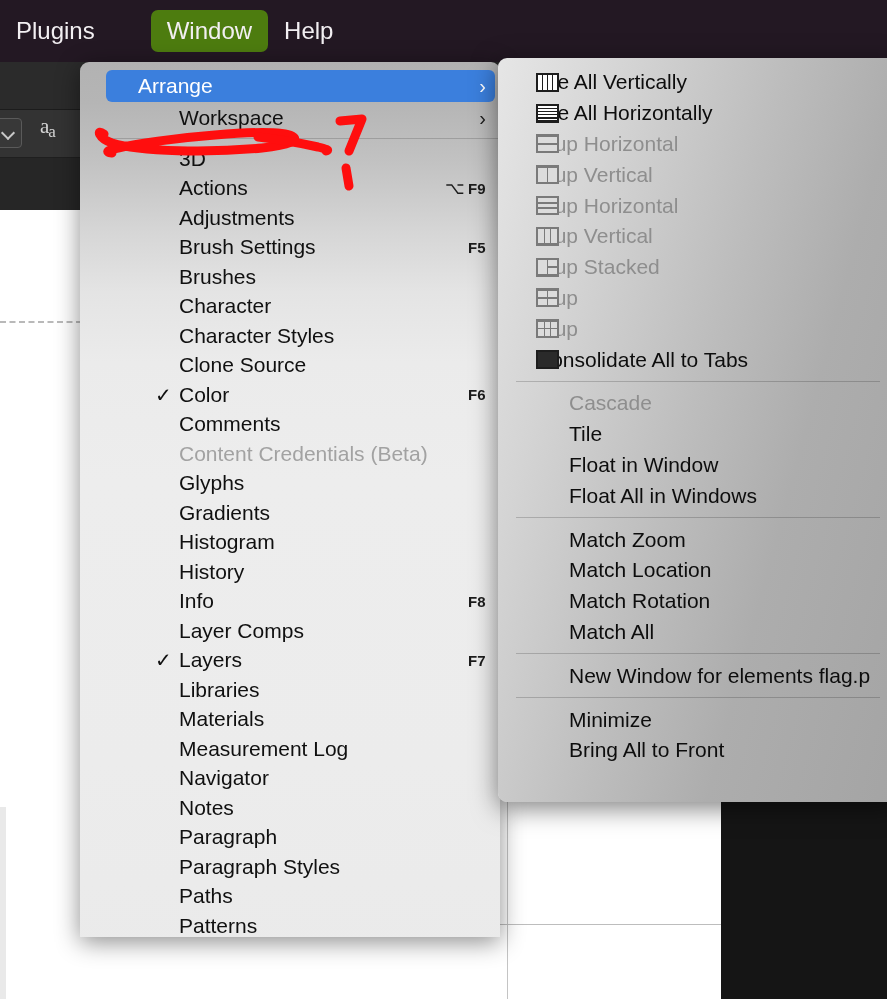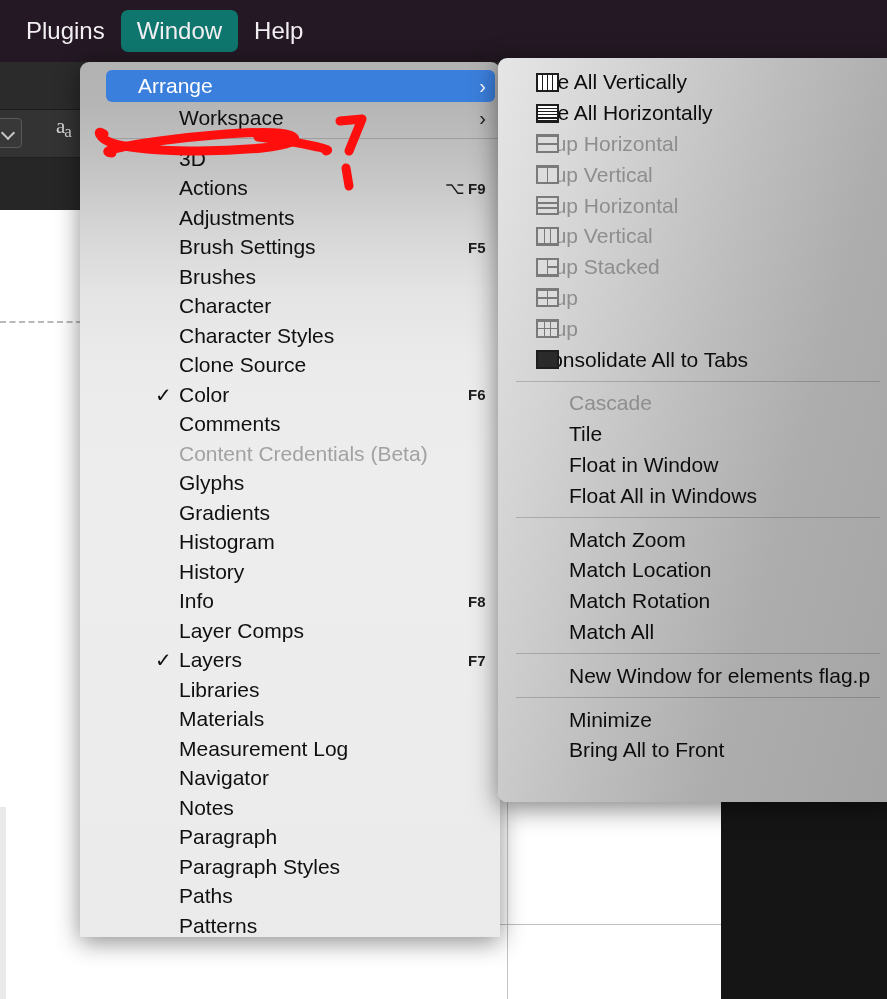--- a/index.html
+++ b/index.html
@@ -56,21 +56,21 @@
   .opt-dropdown .chev {
     position: absolute;
     left: 16px; top: 9px;
     width: 10px; height: 10px;
     border-right: 2px solid #c8c8c8;
     border-bottom: 2px solid #c8c8c8;
     transform: rotate(45deg);
   }
   .opt-aa {
     position: absolute;
-    left: 56px; top: 114px;
+    left: 40px; top: 114px;
     color: #d6d6d6;
     font-family: "Liberation Serif", serif;
     font-size: 21px;
     letter-spacing: -1px;
   }
   .opt-aa .small { font-size: 17px; position: relative; top: 4px; }
 
   .bg-canvas {
     position: absolute;
     left: 0; top: 210px;
@@ -109,32 +109,31 @@
   }
 
   
   .menubar {
     position: absolute;
     left: 0; top: 0;
     width: 887px; height: 62px;
     background: #231823;
     display: flex;
     align-items: center;
-    padding-left: 10px;
     z-index: 20;
   }
   .menubar-item {
     color: #f2eff2;
     font-size: 24px;
     padding: 9px 16px;
     border-radius: 7px;
     white-space: nowrap;
     line-height: 1;
   }
-  .menubar-item.active { background: #0f766e; }
+  .menubar-item.active { background: #4d7c0f; margin-left: 40px; }
 
   
   .menu-main {
     position: absolute;
     left: 80px; top: 62px;
     width: 420px;
     height: 875px;
     border-radius: 9px 9px 0 0;
     background: linear-gradient(to bottom,
                 #b2b2b2 0px,

